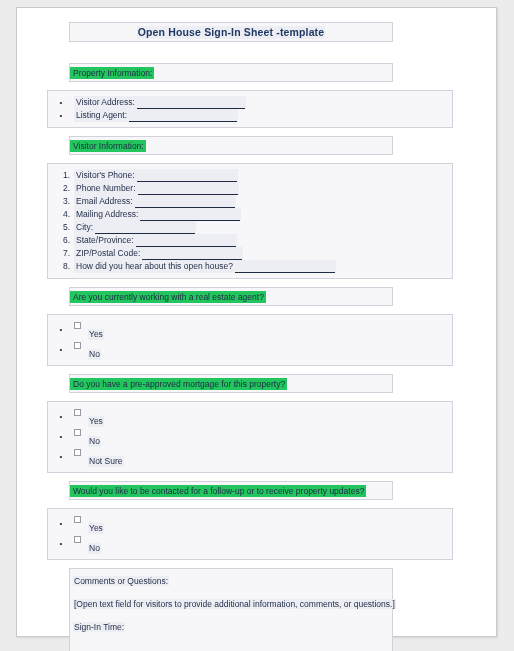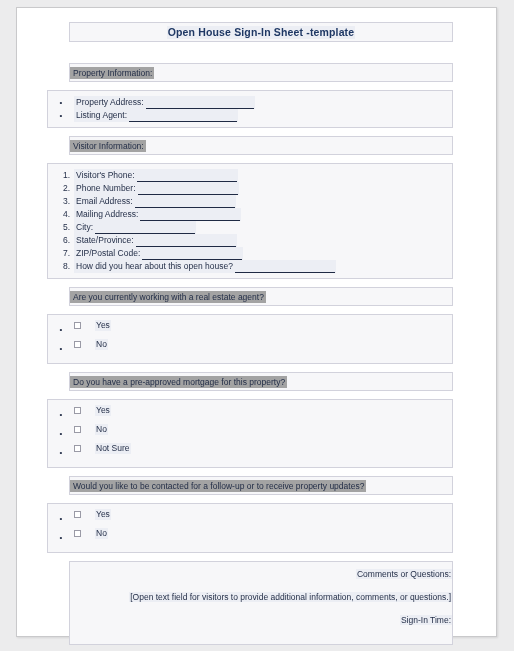--- a/index.html
+++ b/index.html
@@ -37,22 +37,21 @@
   
   .fieldbox {
     background: #f7f7f9;
     border: 1px solid #d2d2dc;
     box-sizing: border-box;
     margin-bottom: 8px;
   }
   
   .box-indent {
     margin-left: 22px;
-    width: 384px;
-    text-align: right;
+    width: 324px;
   }
   
   .box-full {
     margin-left: 0px;
     width: 406px;
   }
 
   
   .title-box {
     height: 20px;
@@ -75,21 +74,21 @@
   
   .section-box {
     height: 19px;
     display: flex;
     align-items: center;
   }
   .section-text {
     font-size: 8.5px;
     color: #1f2a44;
     padding: 0 2px 0 3px;
-    background: #a3a3a3;
+    background: #22c55e;
     line-height: 12px;
     white-space: nowrap;
   }
 
   
   .listbox {
     padding: 5px 0 5px 0;
   }
   .li {
     display: flex;
@@ -140,21 +139,21 @@
   .cb-marker {
     width: 26px;
     flex: 0 0 26px;
     text-align: center;
     font-size: 8px;
     color: #1f2a44;
     line-height: 19px;
   }
   .cb-wrap {
     display: flex;
-    flex-direction: row;
+    flex-direction: column;
     align-items: flex-start;
   }
   .checkbox {
     width: 7px;
     height: 7px;
     border: 1px solid #9a9aa6;
     background: #ffffff;
     box-sizing: border-box;
     margin-top: 2px;
     margin-left: 0px;
@@ -198,21 +197,21 @@
       <div class="title-text">Open House Sign-In Sheet -template</div>
     </div>
 
     <div class="fieldbox box-indent section-box">
       <div class="section-text">Property Information:</div>
     </div>
 
     <div class="fieldbox box-full listbox">
       <div class="li">
         <span class="marker-bullet">•</span>
-        <span class="li-text"><span>Property Address:</span><span class="rule" style="width:108px"></span></span>
+        <span class="li-text"><span>Visitor Address:</span><span class="rule" style="width:108px"></span></span>
       </div>
       <div class="li">
         <span class="marker-bullet">•</span>
         <span class="li-text"><span>Listing Agent:</span><span class="rule" style="width:108px"></span></span>
       </div>
     </div>
 
     <div class="fieldbox box-indent section-box">
       <div class="section-text">Visitor Information:</div>
     </div>

